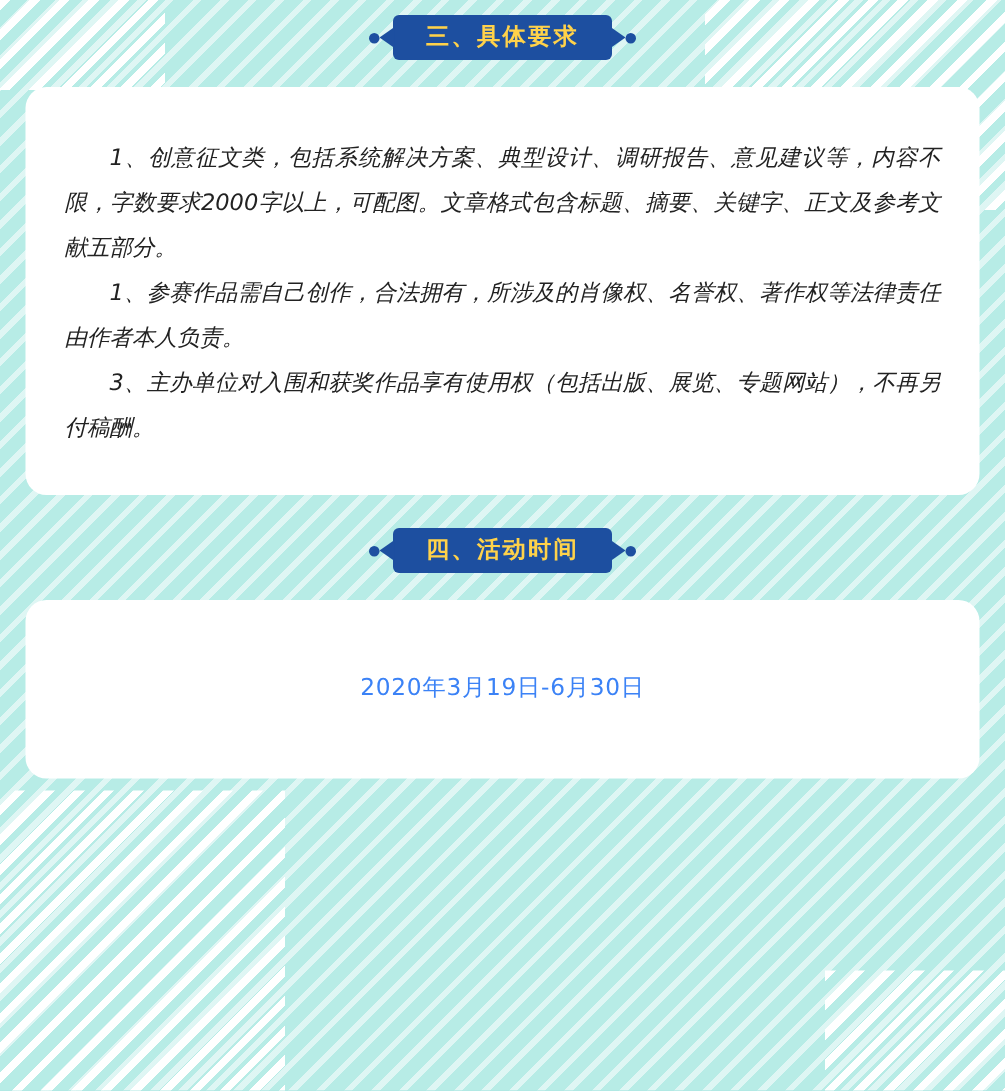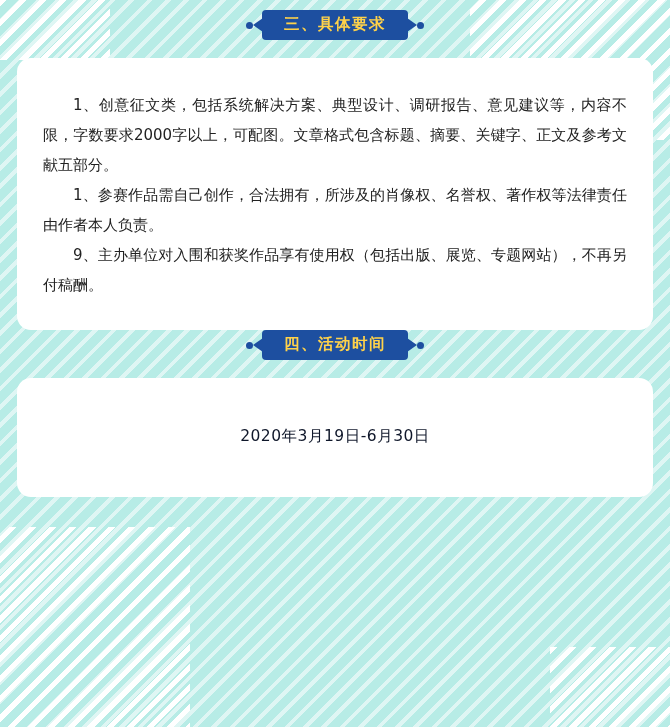--- a/index.html
+++ b/index.html
@@ -96,52 +96,53 @@
   }
   .dot {
     width: 7px;
     height: 7px;
     border-radius: 50%;
     background: #1d4fa0;
     flex: 0 0 auto;
   }
 
   .header1 { padding-top: 10px; }
-  .header2 { }
+  .header2 { padding-top: 22px; }
 
   
   .card {
     margin: 18px 17px 0 17px;
     background: #ffffff;
     border-radius: 14px;
     box-sizing: border-box;
     padding: 32px 26px 30px 26px;
   }
   .card-body {
     font-family: "DejaVu Sans", "Liberation Sans", sans-serif;
     font-size: 15px;
     color: #222222;
     line-height: 2.0;
     text-align: justify;
   }
   .card-body p {
     margin: 0;
     text-indent: 2em;
+    font-style: italic;
   }
   .card-small {
     margin: 18px 17px 0 17px;
     background: #ffffff;
     border-radius: 14px;
     box-sizing: border-box;
     padding: 48px 26px 50px 26px;
     text-align: center;
   }
   .date-text {
     font-size: 15.5px;
-    color: #0f172a;
+    color: #3b82f6;
     letter-spacing: 0.5px;
   }
 </style>
 </head>
 <body>
 
 <div class="bg-solid"></div>
 <div class="bg"></div>
 <div class="stripe-block stripe-tr"></div>
 <div class="stripe-block stripe-bl"></div>
@@ -153,21 +154,21 @@
   <div class="badge-wrap header1">
     <span class="dot"></span>
     <span class="badge">三、具体要求</span>
     <span class="dot"></span>
   </div>
 
   <div class="card">
     <div class="card-body">
       <p>1、创意征文类，包括系统解决方案、典型设计、调研报告、意见建议等，内容不限，字数要求2000字以上，可配图。文章格式包含标题、摘要、关键字、正文及参考文献五部分。</p>
       <p>1、参赛作品需自己创作，合法拥有，所涉及的肖像权、名誉权、著作权等法律责任由作者本人负责。</p>
-      <p>9、主办单位对入围和获奖作品享有使用权（包括出版、展览、专题网站），不再另付稿酬。</p>
+      <p>3、主办单位对入围和获奖作品享有使用权（包括出版、展览、专题网站），不再另付稿酬。</p>
     </div>
   </div>
 
   <div class="badge-wrap header2">
     <span class="dot"></span>
     <span class="badge">四、活动时间</span>
     <span class="dot"></span>
   </div>
 
   <div class="card-small">

